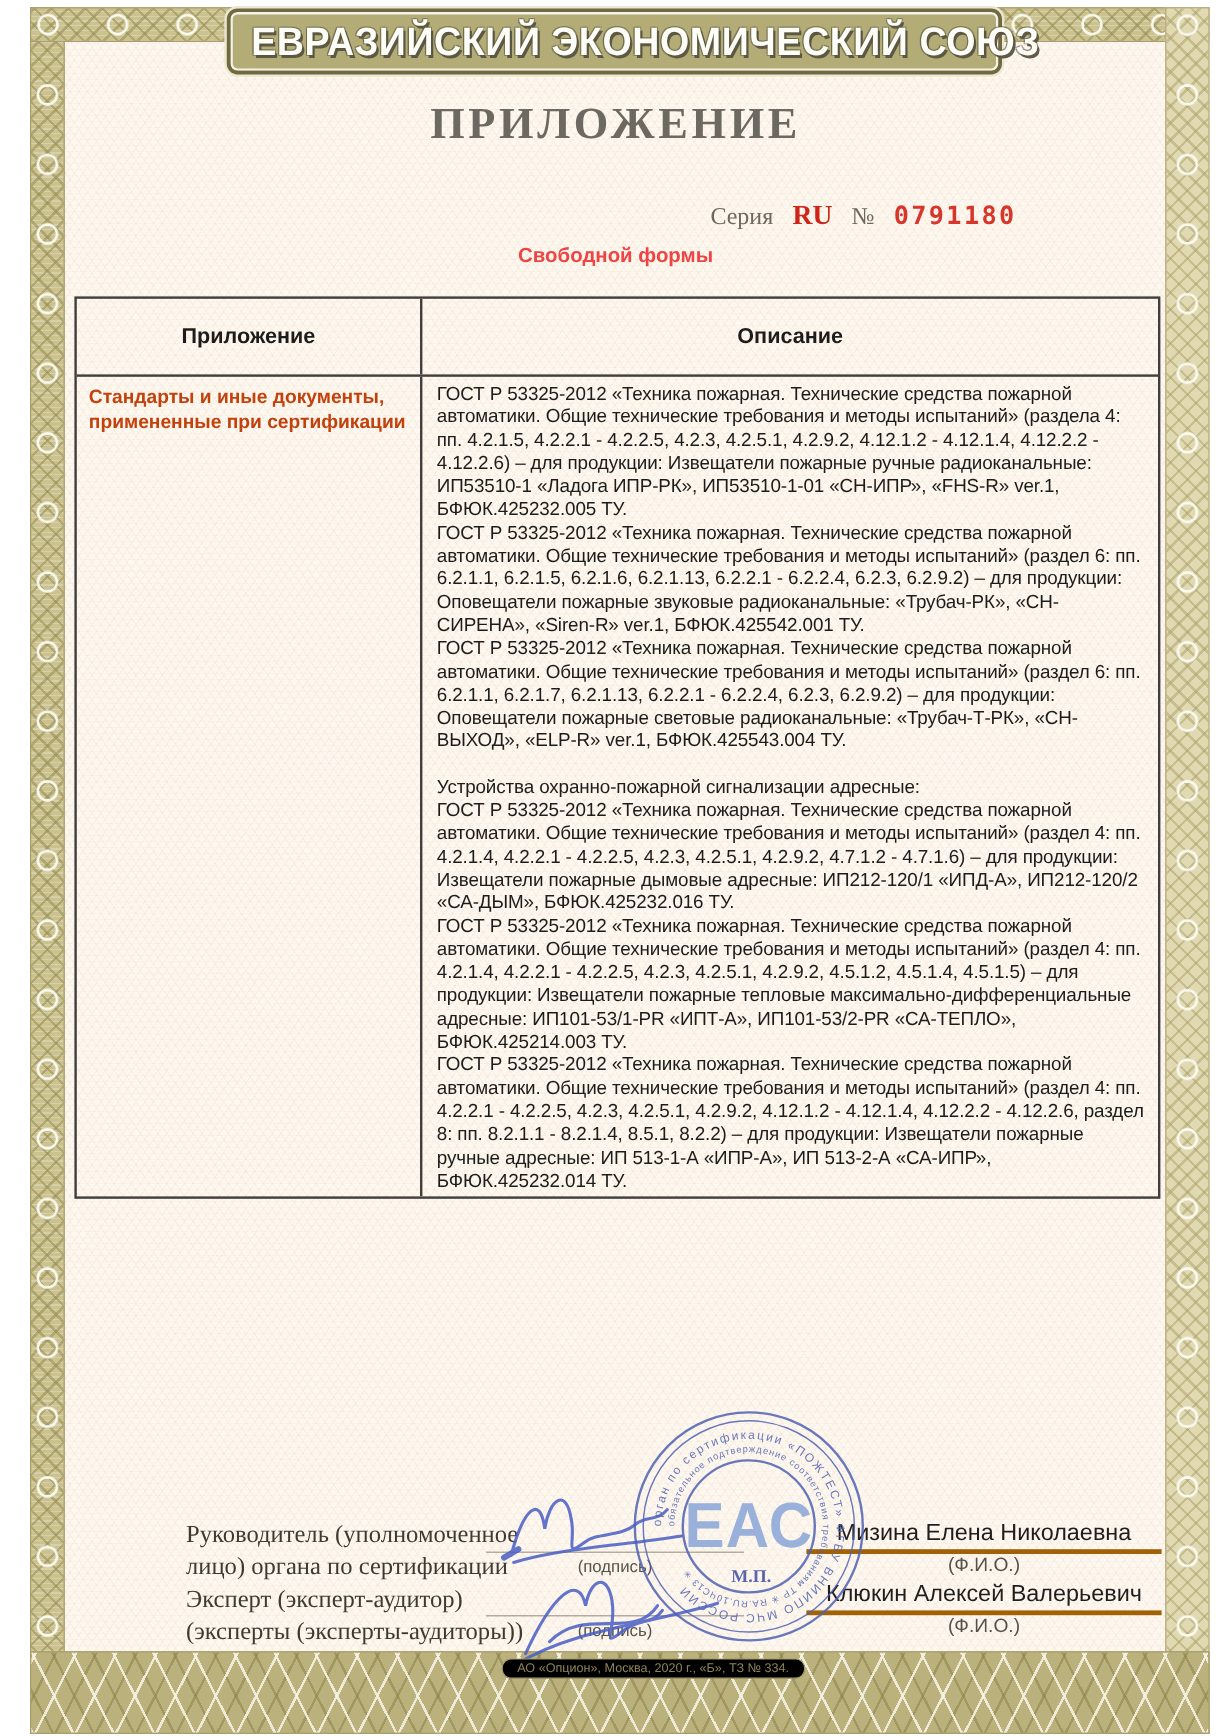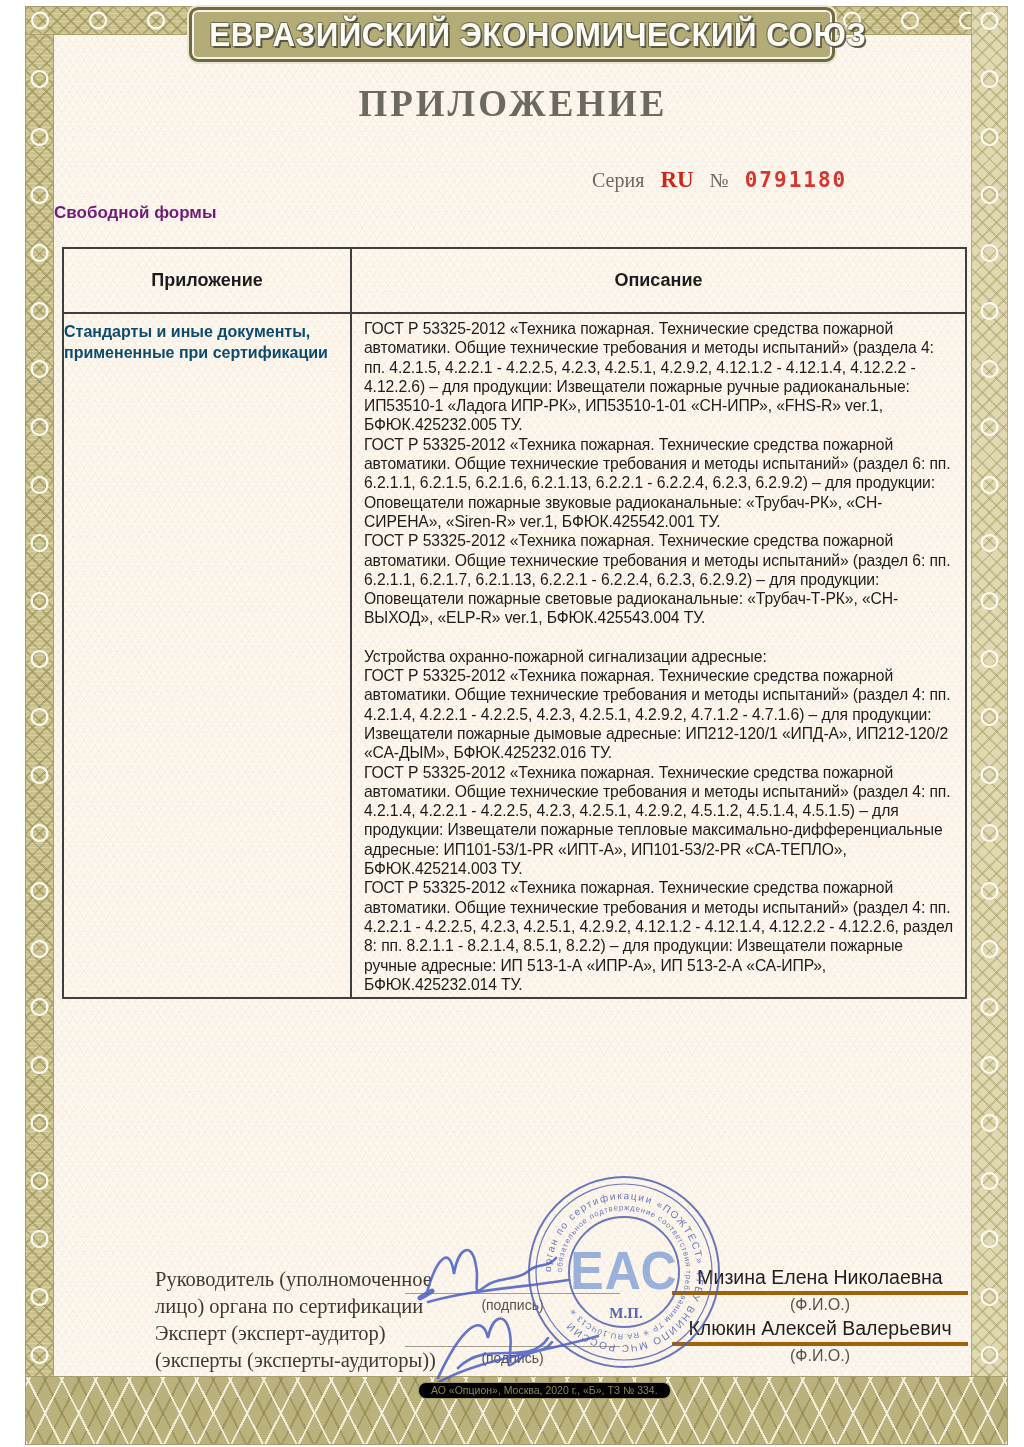--- a/index.html
+++ b/index.html
@@ -80,36 +80,36 @@
   .cert-label{font-family:"Liberation Serif",serif;font-size:22px;color:#6c6960;letter-spacing:0.5px;}
   .cert-number{font-size:19px;color:#35342f;border-bottom:1px solid #8f8b7d;
     min-width:272px;text-align:center;padding:0 4px 1px 4px;}
   .series-row{position:absolute;top:167px;left:592px;z-index:3;display:flex;align-items:baseline;gap:16px;}
   .series-label{font-family:"Liberation Serif",serif;font-size:20px;color:#6c6960;}
   .series-value{font-family:"Liberation Serif",serif;font-size:23px;font-weight:700;color:#cf2419;}
   .number-sign{font-family:"Liberation Serif",serif;font-size:20px;color:#6c6960;}
   .blank-number{font-family:"DejaVu Sans Mono",monospace;font-size:21px;font-weight:600;
     color:#d8352b;letter-spacing:2px;}
   .form-note{
-    position:absolute;left:54px;right:52px;top:203px;z-index:3;text-align:left;
-    font-weight:700;font-size:17px;color:#701a75;
+    position:absolute;left:54px;right:52px;top:203px;z-index:3;text-align:center;
+    font-weight:700;font-size:17px;color:#ef4444;
   }
 
   
   .cert-table{
     position:absolute;left:62px;top:247px;width:905px;height:752px;z-index:3;
     border:2px solid #3f3f3d;box-sizing:border-box;display:flex;flex-direction:column;
   }
   .t-head{display:flex;border-bottom:2px solid #3f3f3d;height:63px;flex:0 0 auto;}
   .t-body{display:flex;flex:1;overflow:hidden;}
   .col-appendix{width:288px;border-right:2px solid #3f3f3d;box-sizing:border-box;flex:0 0 auto;}
   .col-desc{flex:1;}
   .h-cell{display:flex;align-items:center;justify-content:center;
     font-weight:700;font-size:18px;color:#1c1c1a;}
-  .cell-appendix{padding:8px 0;font-weight:700;font-size:16px;line-height:1.3;color:#0c4a6e;}
+  .cell-appendix{padding:8px 10px;font-weight:700;font-size:16px;line-height:1.3;color:#c2410c;}
   .cell-desc{padding:5px 10px 8px 12px;font-size:15.7px;line-height:19.3px;
     color:#1c1c1a;letter-spacing:-0.1px;}
   .cell-desc p{margin:0;}
   .block-gap{height:19px;}
 
   
   .sig-role{position:absolute;left:155px;z-index:3;font-family:"Liberation Serif",serif;
     font-size:20.5px;color:#3d3a31;line-height:27px;}
   .sig-role-1{top:1266px;}
   .sig-role-2{top:1320px;}

